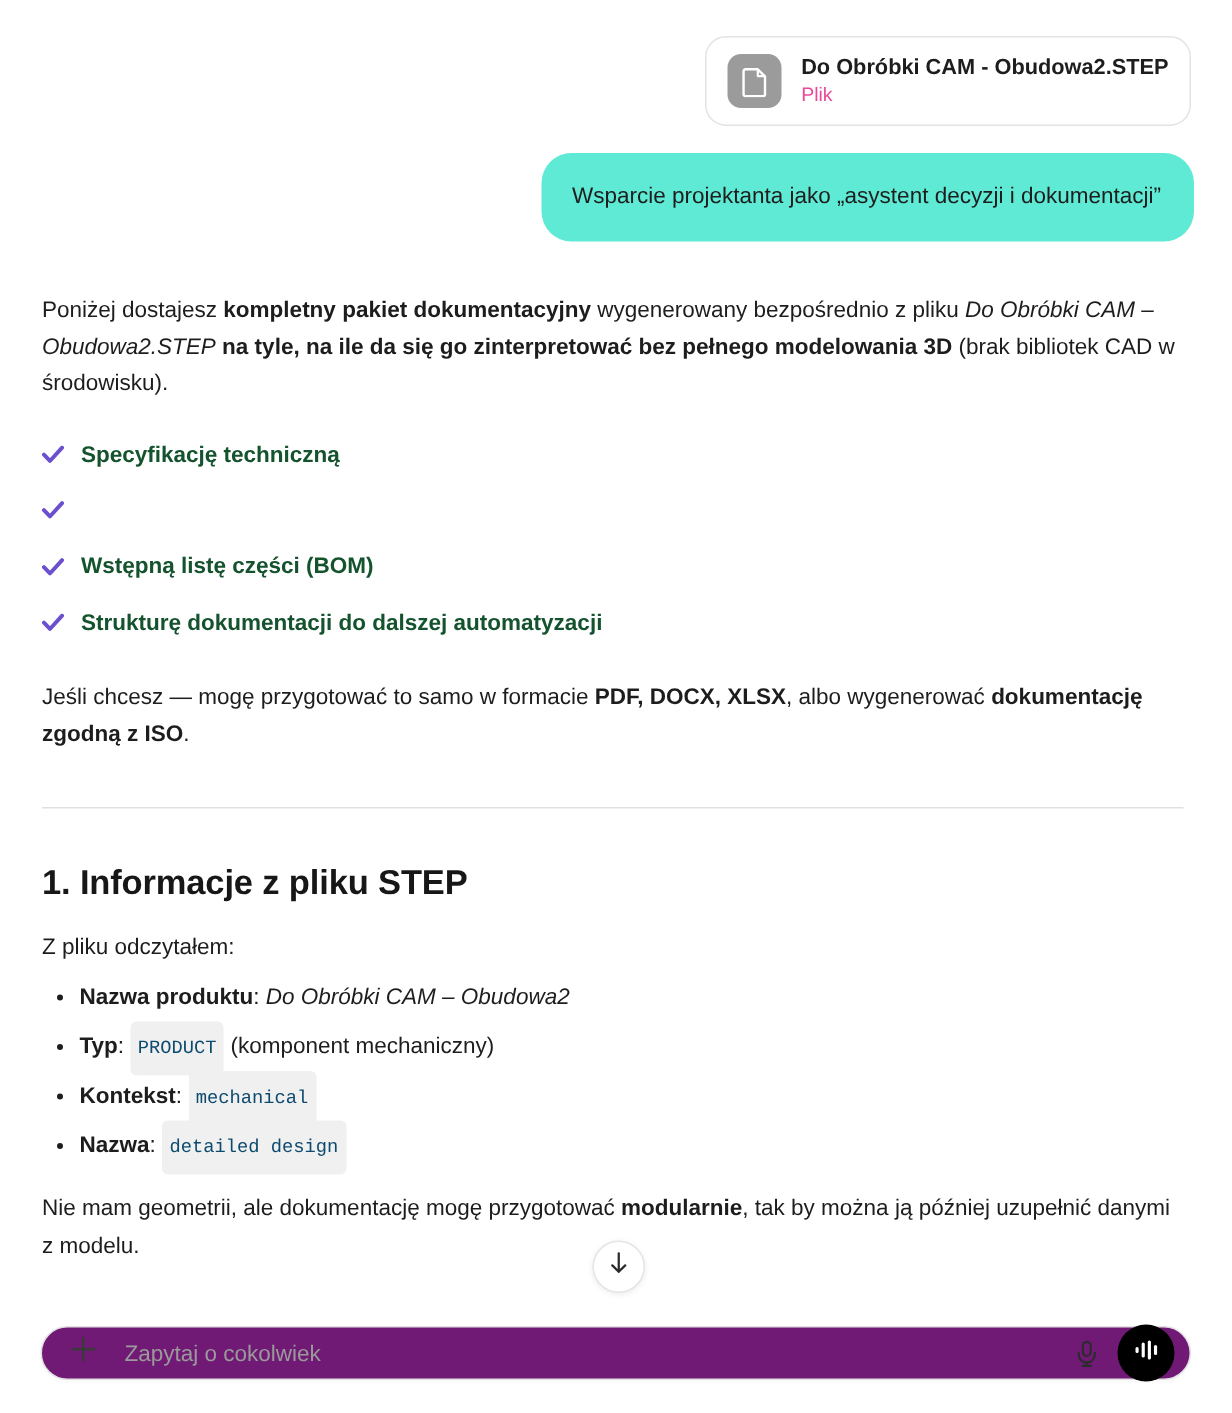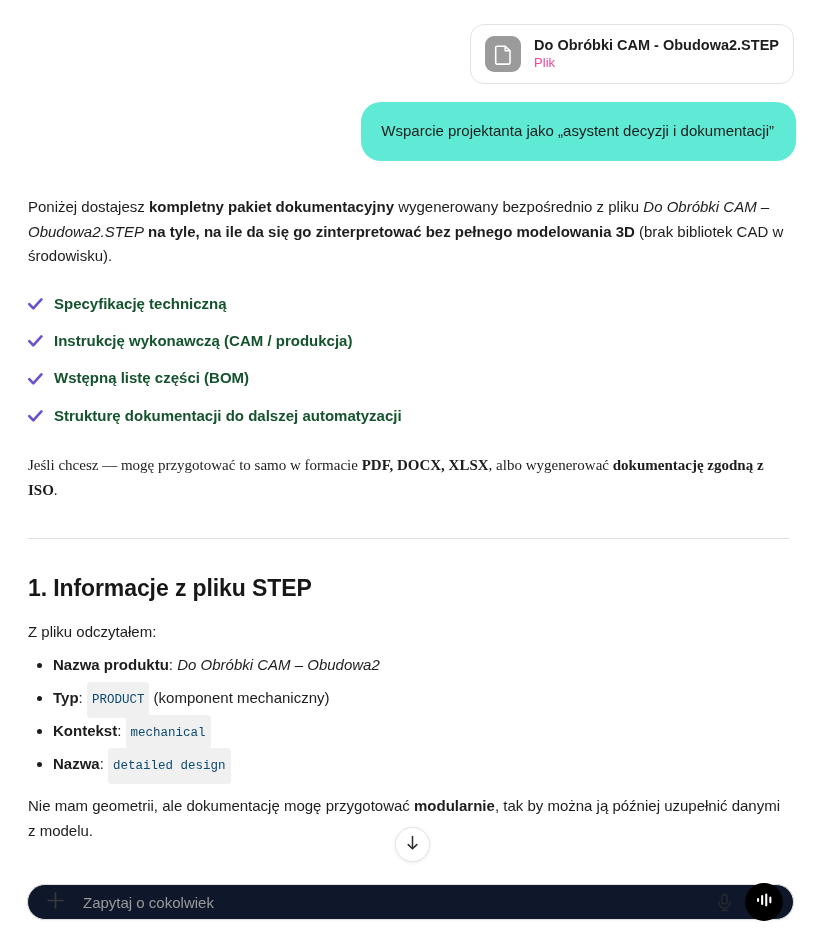--- a/index.html
+++ b/index.html
@@ -108,21 +108,21 @@
     font-weight: bold;
     font-size: 15px;
     color: #14532d;
   }
   .check-list li:last-child { margin-bottom: 0; }
   .check-mark {
     flex: 0 0 auto;
     margin-top: 3px;
   }
 
-  .closing-para { margin-top: 24px !important; font-family: Liberation Serif, serif; }
+  .closing-para { margin-top: 24px !important; }
 
   .divider {
     border: 0;
     border-top: 1px solid #e0e0e0;
     margin: 36px 2px 0 0;
   }
 
   .section-heading {
     font-size: 23px;
     font-weight: bold;
@@ -172,21 +172,21 @@
   }
 
   
   .composer {
     position: absolute;
     left: 27px;
     top: 884px;
     width: 767px;
     height: 36px;
     box-sizing: border-box;
-    background: #0f172a;
+    background: #701a75;
     border: 1px solid #e1e1e1;
     border-radius: 26px;
     display: flex;
     align-items: center;
     padding: 0 10px 0 18px;
     box-shadow: 0 1px 3px rgba(0,0,0,0.04);
   }
   .plus-icon {
     flex: 0 0 auto;
     margin-right: 18px;
@@ -262,21 +262,20 @@
             </svg>
         </span>
         <span>Specyfikację techniczną</span>
       </li>
       <li>
         <span class="check-mark">
           <svg width="15" height="12" viewBox="0 0 15 12" aria-hidden="true">
               <path d="M1.3 6.1l4 4.2L13.4 1.4" stroke="#6b4fcf" stroke-width="2.6" fill="none" stroke-linecap="round" stroke-linejoin="round"></path>
             </svg>
         </span>
-        <span>Instrukcję wykonawczą (CAM / produkcja)</span>
       </li>
       <li>
         <span class="check-mark">
           <svg width="15" height="12" viewBox="0 0 15 12" aria-hidden="true">
               <path d="M1.3 6.1l4 4.2L13.4 1.4" stroke="#6b4fcf" stroke-width="2.6" fill="none" stroke-linecap="round" stroke-linejoin="round"></path>
             </svg>
         </span>
         <span>Wstępną listę części (BOM)</span>
       </li>
       <li>

